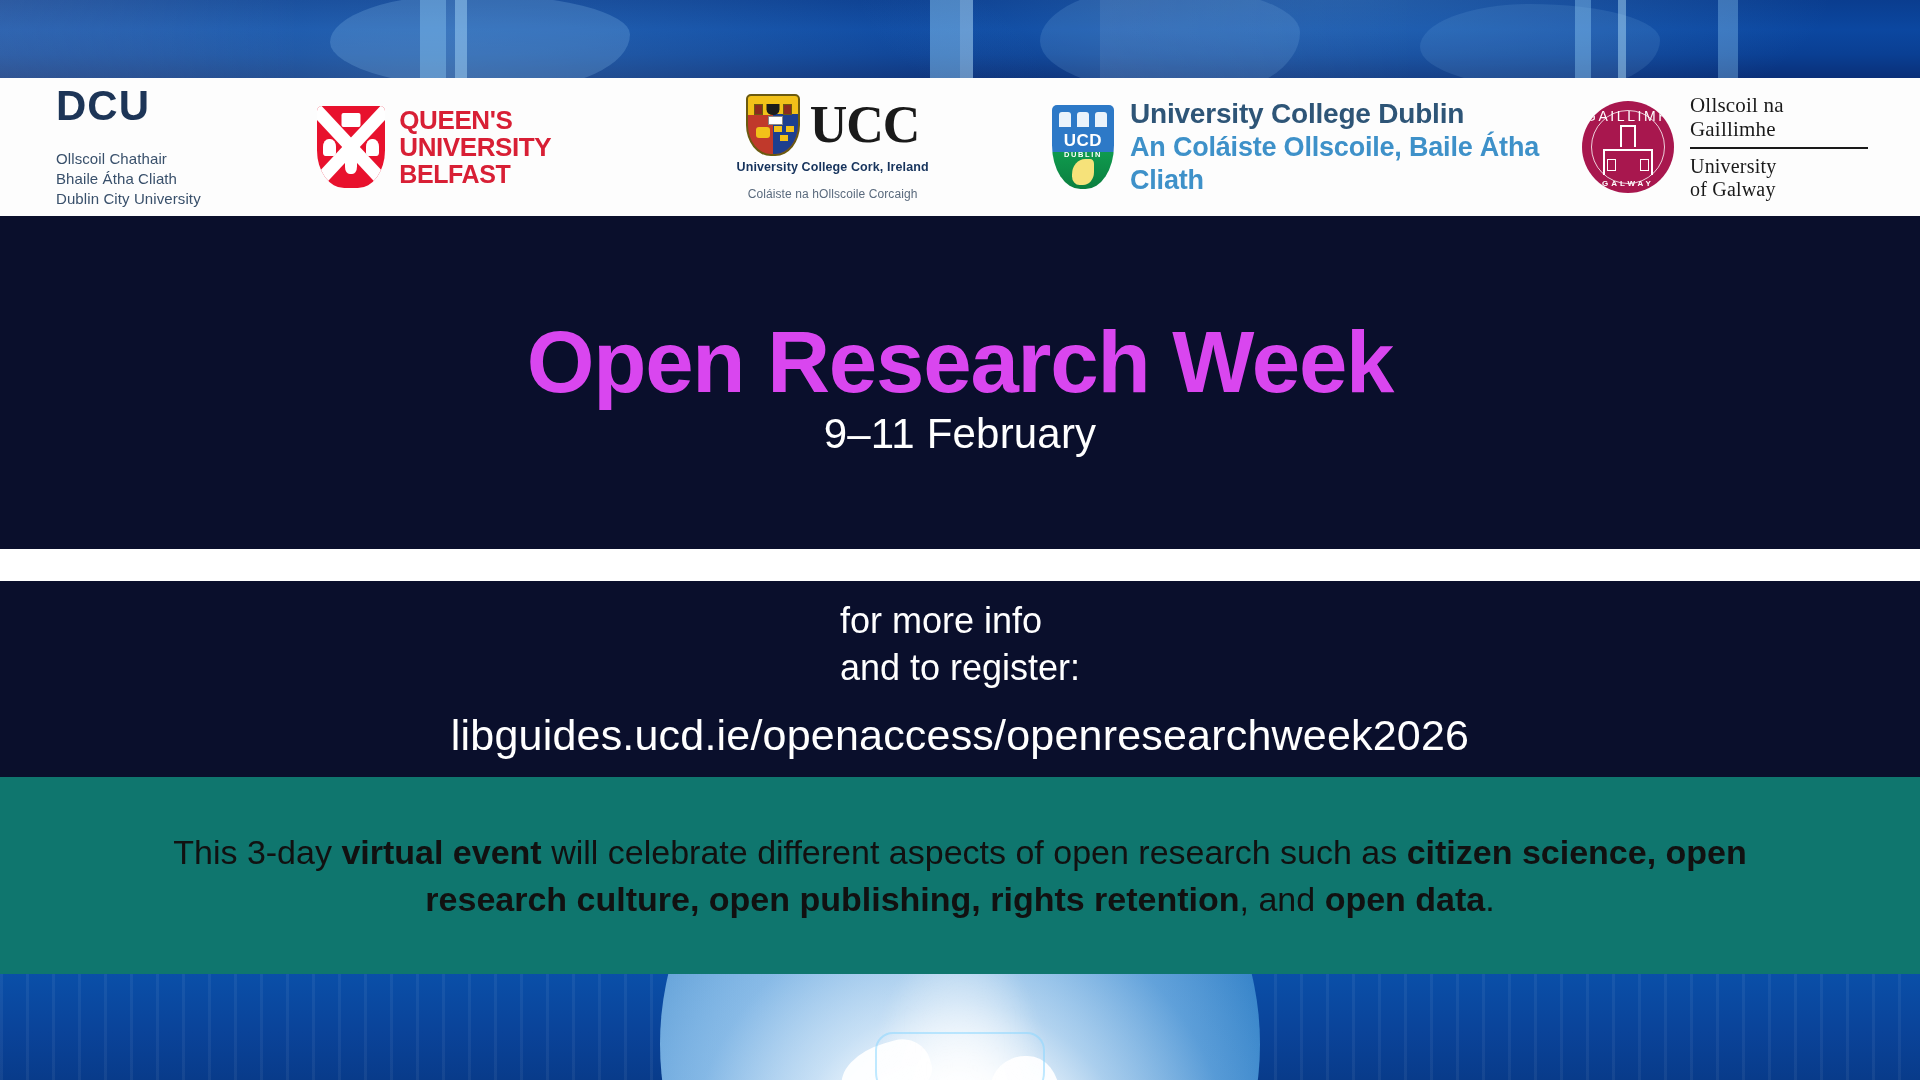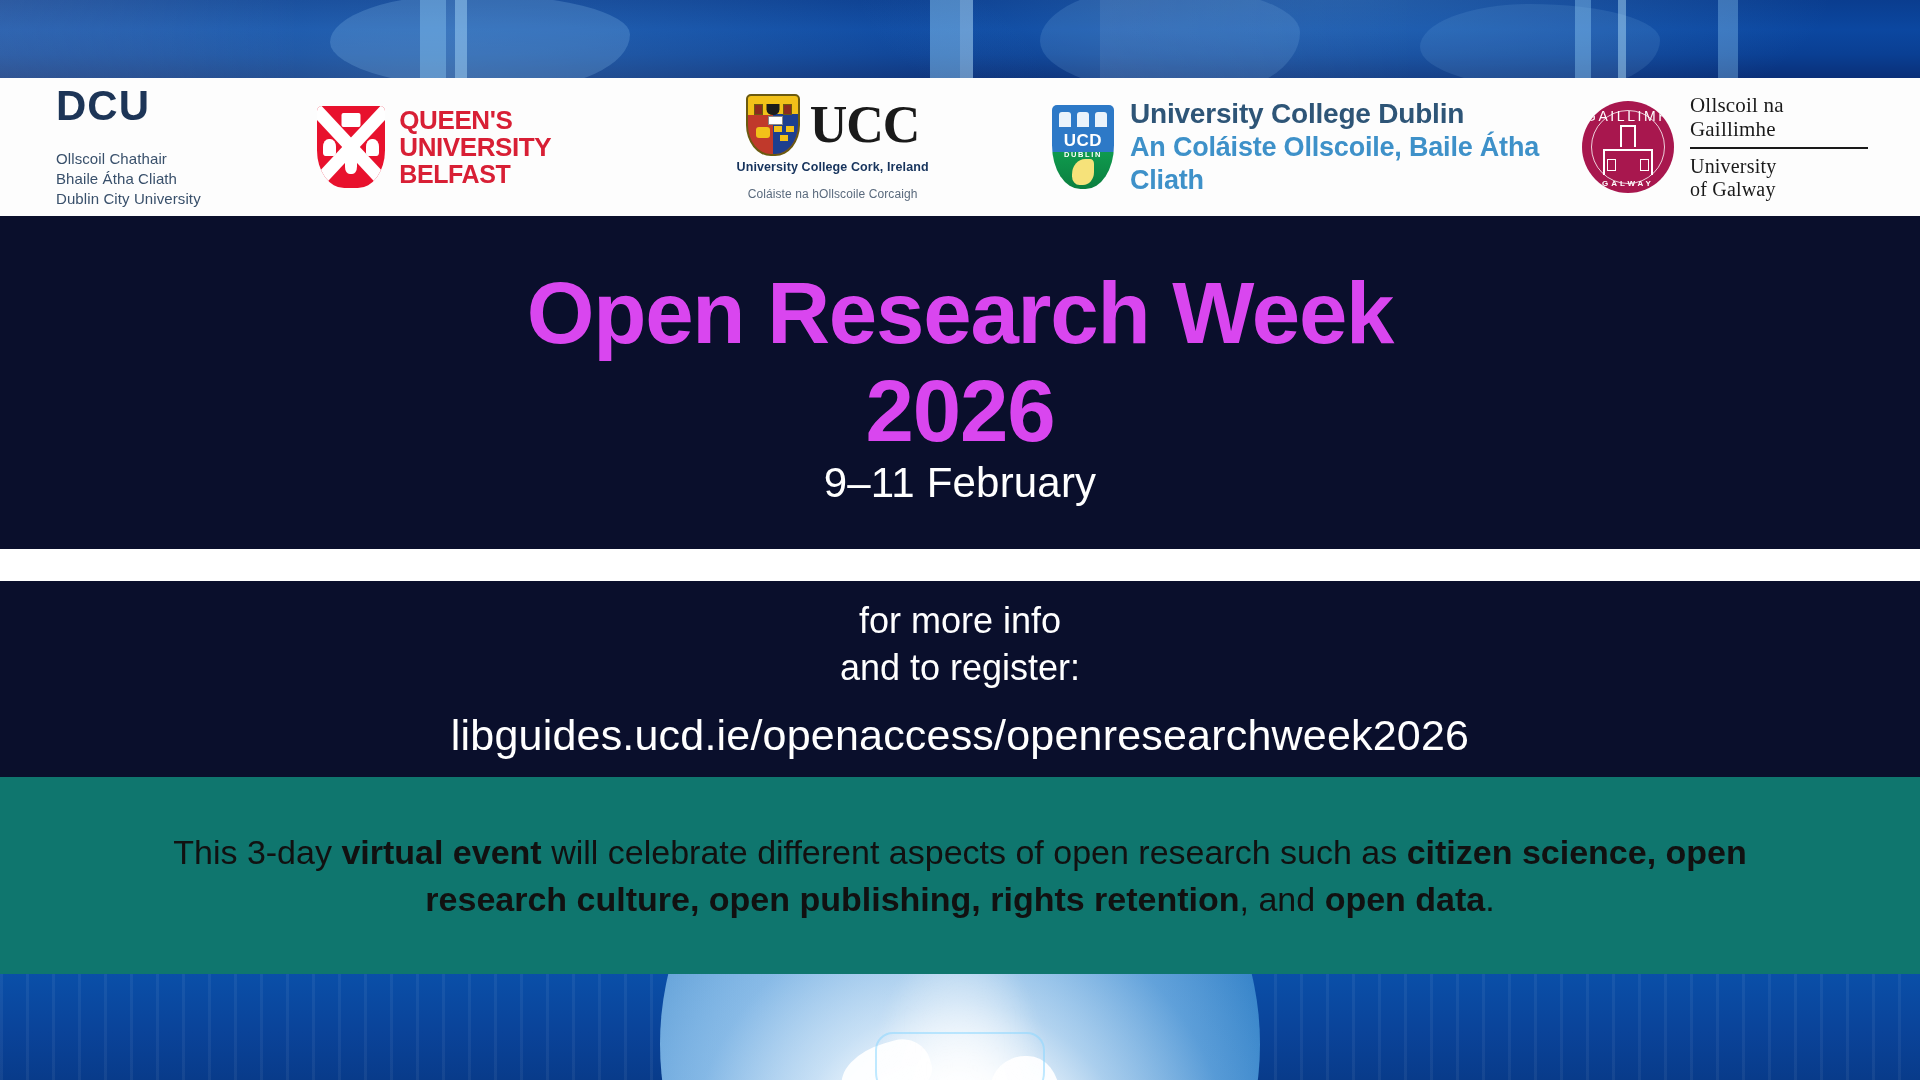--- a/index.html
+++ b/index.html
@@ -148,21 +148,21 @@
   .white-gap { background:#ffffff; height:32px; }
 
   
   .info-block {
     background:#0a0f2c;
     height:196px;
     display:flex; flex-direction:column;
     align-items:center; justify-content:center;
   }
   .info-lead {
-    color:#ffffff; font-size:36px; line-height:1.28; text-align:center; font-weight:400;
+    color:#ffffff; font-size:36px; line-height:1.28; text-align:left; font-weight:400;
   }
   .info-url {
     color:#ffffff; font-size:43px; margin-top:20px; font-weight:400; letter-spacing:.2px;
   }
 
   
   .desc-block {
     background:#0f766e;
     height:197px;
     display:flex; align-items:center; justify-content:center;
@@ -325,21 +325,20 @@
           <span>of Galway</span>
         </div>
       </div>
     </div>
 
   </div>
 
   <div class="title-block">
     <div class="main-title">
       <div>Open Research Week</div>
-      <div>2026</div>
     </div>
     <div class="date-line">9–11 February</div>
   </div>
 
   <div class="white-gap"></div>
 
   <div class="info-block">
     <div class="info-lead">
       <div>for more info</div>
       <div>and to register:</div>

